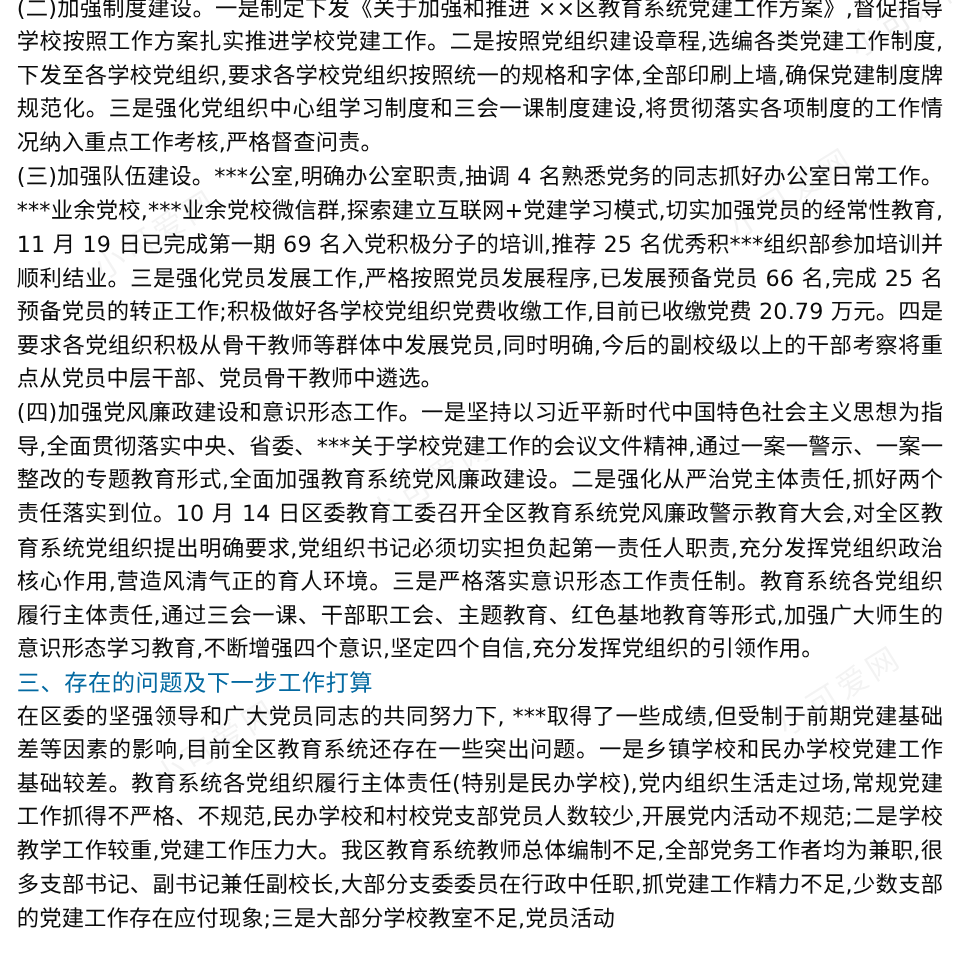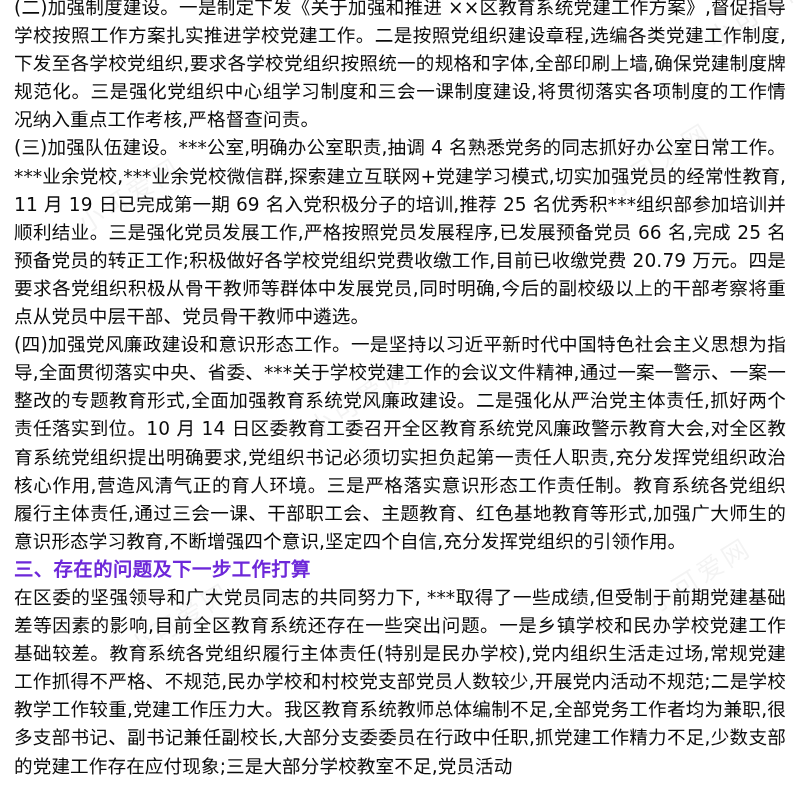--- a/index.html
+++ b/index.html
@@ -72,22 +72,22 @@
     letter-spacing: 0.1px;
   }
   p.para.first {
     
     margin-top: -6px;
   }
   h2.heading {
     margin: 0;
     font-size: 19.4px;
     line-height: 28.1px;
-    font-weight: 700;
-    color: #6d28d9;
+    font-weight: 400;
+    color: #0369a1;
     text-align: left;
     letter-spacing: 0.4px;
   }
 </style>
 </head>
 <body>
 
 <div id="page">
 
   <div id="watermark-layer">

